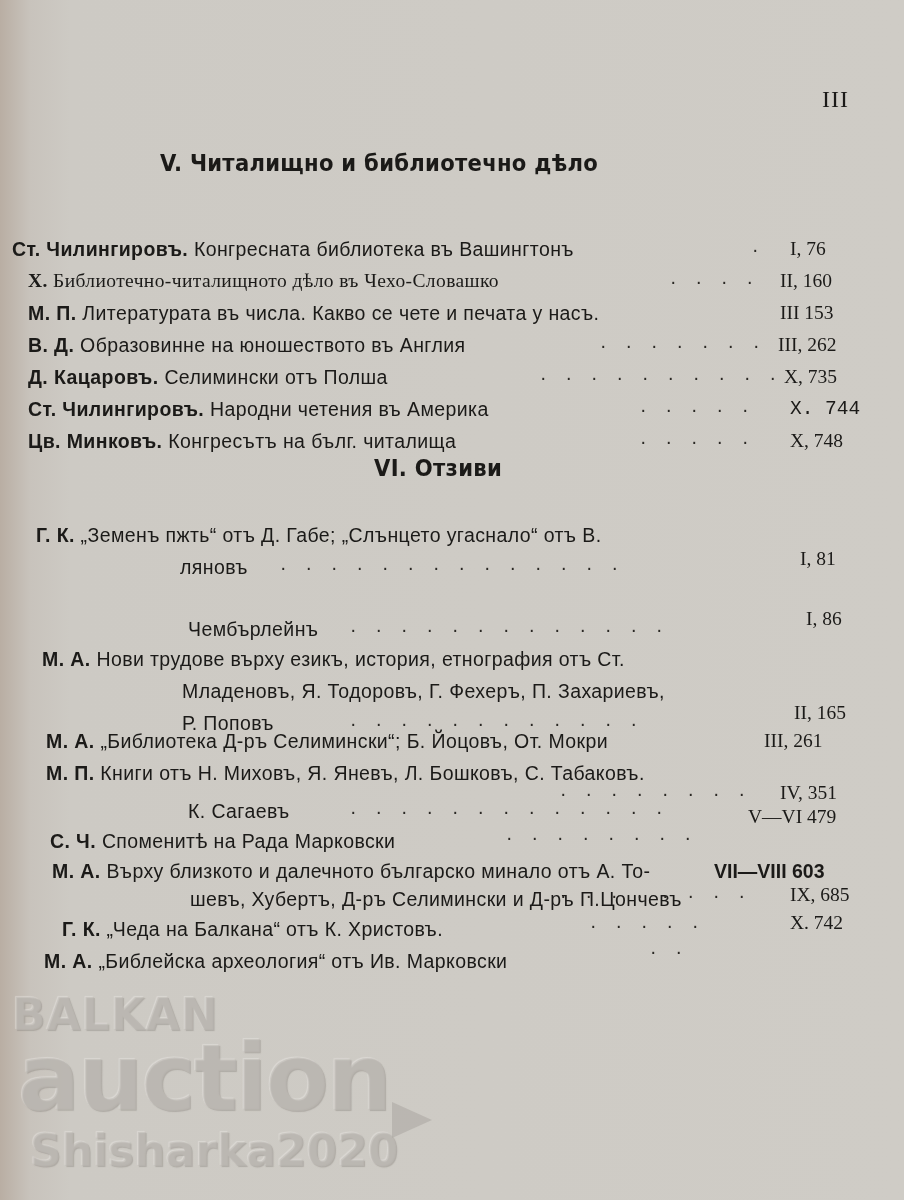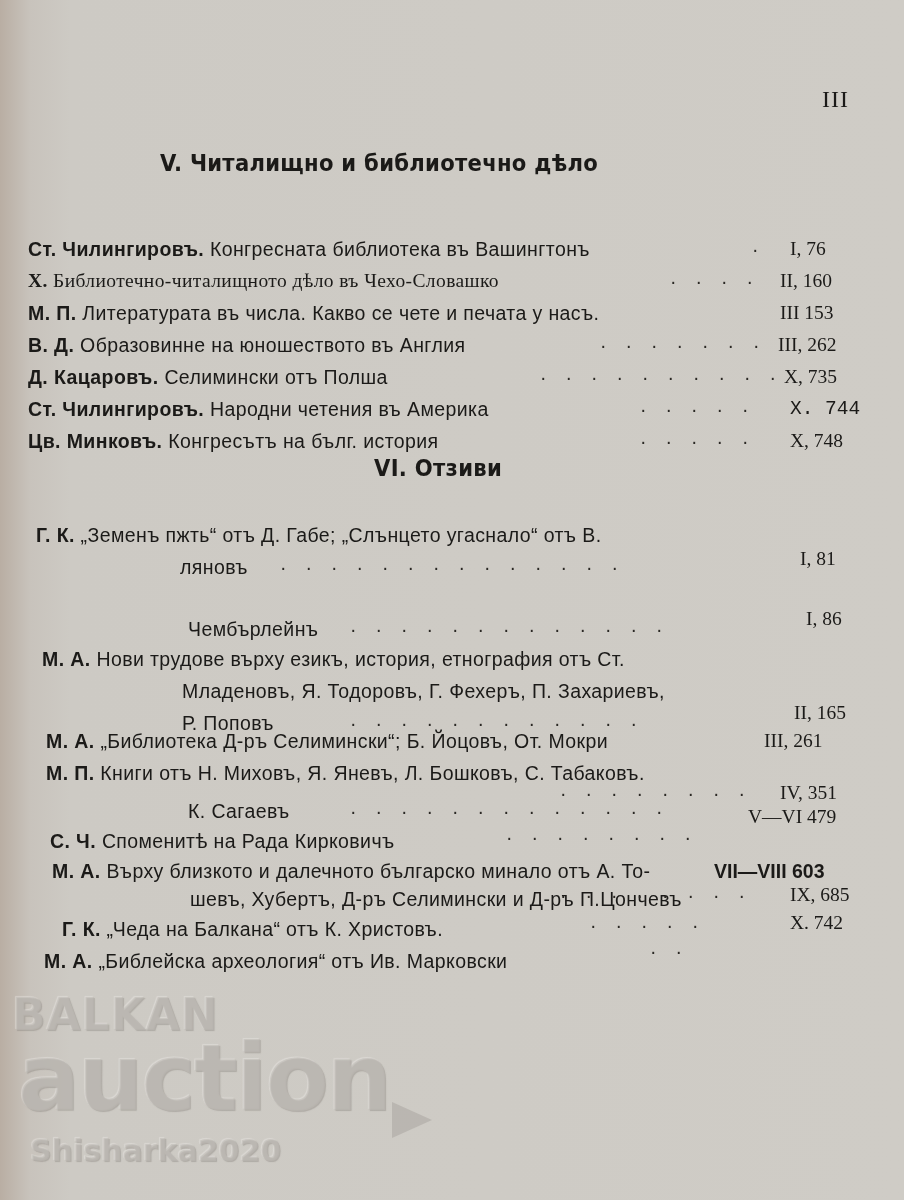--- a/index.html
+++ b/index.html
@@ -30,37 +30,37 @@
   }
   .ref { position: absolute; white-space: nowrap; font-size: 19.5px; font-family: "Liberation Serif", serif; }
   .ref.bold { font-weight: bold; font-family: "Liberation Sans", sans-serif; }
   .watermark {
     position: absolute; left: 12px; top: 995px; color: rgba(190,186,180,0.55);
     text-shadow: 1px 1px 1px rgba(120,115,108,0.35), -1px -1px 1px rgba(240,238,235,0.4);
     font-weight: bold; font-family: "DejaVu Sans", sans-serif;
   }
   .wm-1 { font-size: 44px; letter-spacing: 1px; line-height: 40px; }
   .wm-2 { font-size: 92px; line-height: 88px; letter-spacing: -2px; margin-left: 6px; }
-  .wm-3 { font-size: 30px; line-height: 56px; margin-left: 18px; }
+  .wm-3 { font-size: 44px; line-height: 56px; margin-left: 18px; }
   .wm-arrow {
     position: absolute; left: 392px; top: 1102px; width: 0; height: 0;
     border-top: 18px solid transparent; border-bottom: 18px solid transparent;
     border-left: 40px solid rgba(170,166,160,0.55);
   }
 </style>
 </head>
 <body>
 
 <div class="page">
 
   <div class="page-num">III</div>
 
   <div class="section-title" style="left:160px; top:150px;">V. Читалищно и библиотечно дѣло</div>
 
-  <div class="entry" style="left:28px; top:238px;">
+  <div class="entry" style="left:12px; top:238px;">
     <span class="author">Ст. Чилингировъ.</span>
     <span>Конгресната библиотека въ Вашингтонъ</span>
   </div>
   <div class="dots" style="left:752px; top:238px;">·</div>
   <div class="ref" style="left:790px; top:238px;">I, 76</div>
 
   <div class="entry" style="left:28px; top:270px;font-family:Liberation Serif, serif;">
     <span class="author">Х.</span>
     <span>Библиотечно-читалищното дѣло въ Чехо-Словашко</span>
   </div>
@@ -89,21 +89,21 @@
 
   <div class="entry" style="left:28px; top:398px;">
     <span class="author">Ст. Чилингировъ.</span>
     <span>Народни четения въ Америка</span>
   </div>
   <div class="dots" style="left:640px; top:398px;">·····</div>
   <div class="ref" style="left:790px; top:398px;font-family:Liberation Mono, monospace;">X. 744</div>
 
   <div class="entry" style="left:28px; top:430px;">
     <span class="author">Цв. Минковъ.</span>
-    <span>Конгресътъ на бълг. история</span>
+    <span>Конгресътъ на бълг. читалища</span>
   </div>
   <div class="dots" style="left:640px; top:430px;">·····</div>
   <div class="ref" style="left:790px; top:430px;">X, 748</div>
 
   <div class="section-title" style="left:374px; top:455px;">VI. Отзиви</div>
 
   <div class="entry" style="left:36px; top:524px;">
     <span class="author">Г. К.</span>
     <span>„Земенъ пжть“ отъ Д. Габе; „Слънцето угаснало“ отъ В.</span>
   </div>
@@ -135,21 +135,21 @@
     <span>Книги отъ Н. Миховъ, Я. Яневъ, Л. Бошковъ, С. Табаковъ.</span>
   </div>
   <div class="dots" style="left:560px; top:782px;">········</div>
   <div class="ref" style="left:780px; top:782px;">IV, 351</div>
   <div class="entry" style="left:188px; top:800px;">К. Сагаевъ</div>
   <div class="dots" style="left:350px; top:800px;">·············</div>
   <div class="ref" style="left:748px; top:806px;">V—VI 479</div>
 
   <div class="entry" style="left:50px; top:830px;">
     <span class="author">С. Ч.</span>
-    <span>Споменитѣ на Рада Кирковичъ</span>
+    <span>Споменитѣ на Рада Марковски</span>
   </div>
   <div class="dots" style="left:506px; top:826px;">········</div>
 
   <div class="entry" style="left:52px; top:860px;">
     <span class="author">М. А.</span>
     <span>Върху близкото и далечното българско минало отъ А. То-</span>
   </div>
   <div class="entry" style="left:190px; top:888px;">шевъ, Хубертъ, Д-ръ Селимински и Д-ръ П.Цончевъ</div>
   <div class="ref bold" style="left:714px; top:860px;">VII—VIII 603</div>
   <div class="dots" style="left:560px; top:884px;">········</div>

